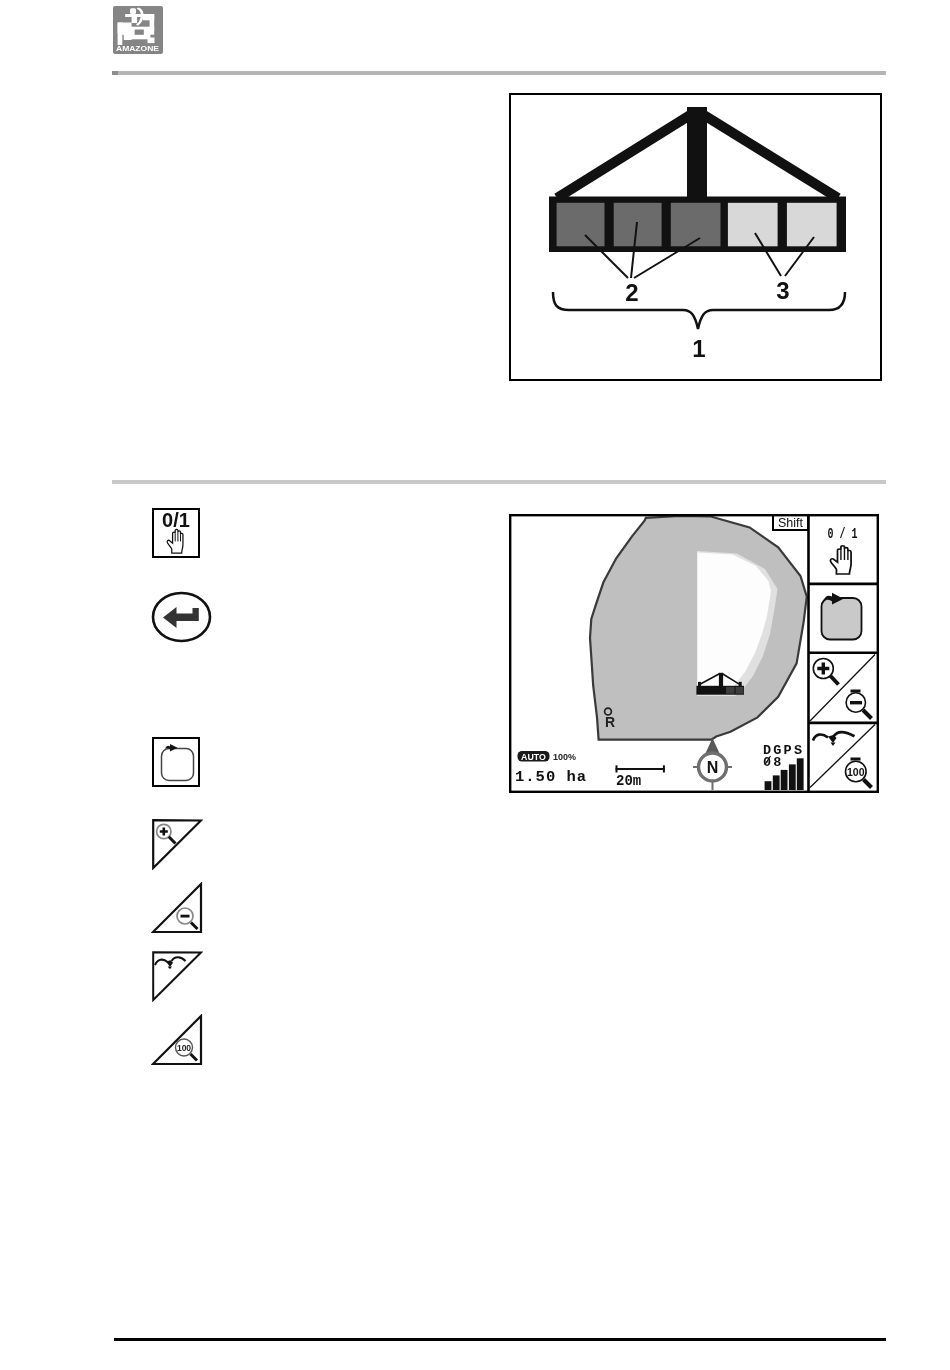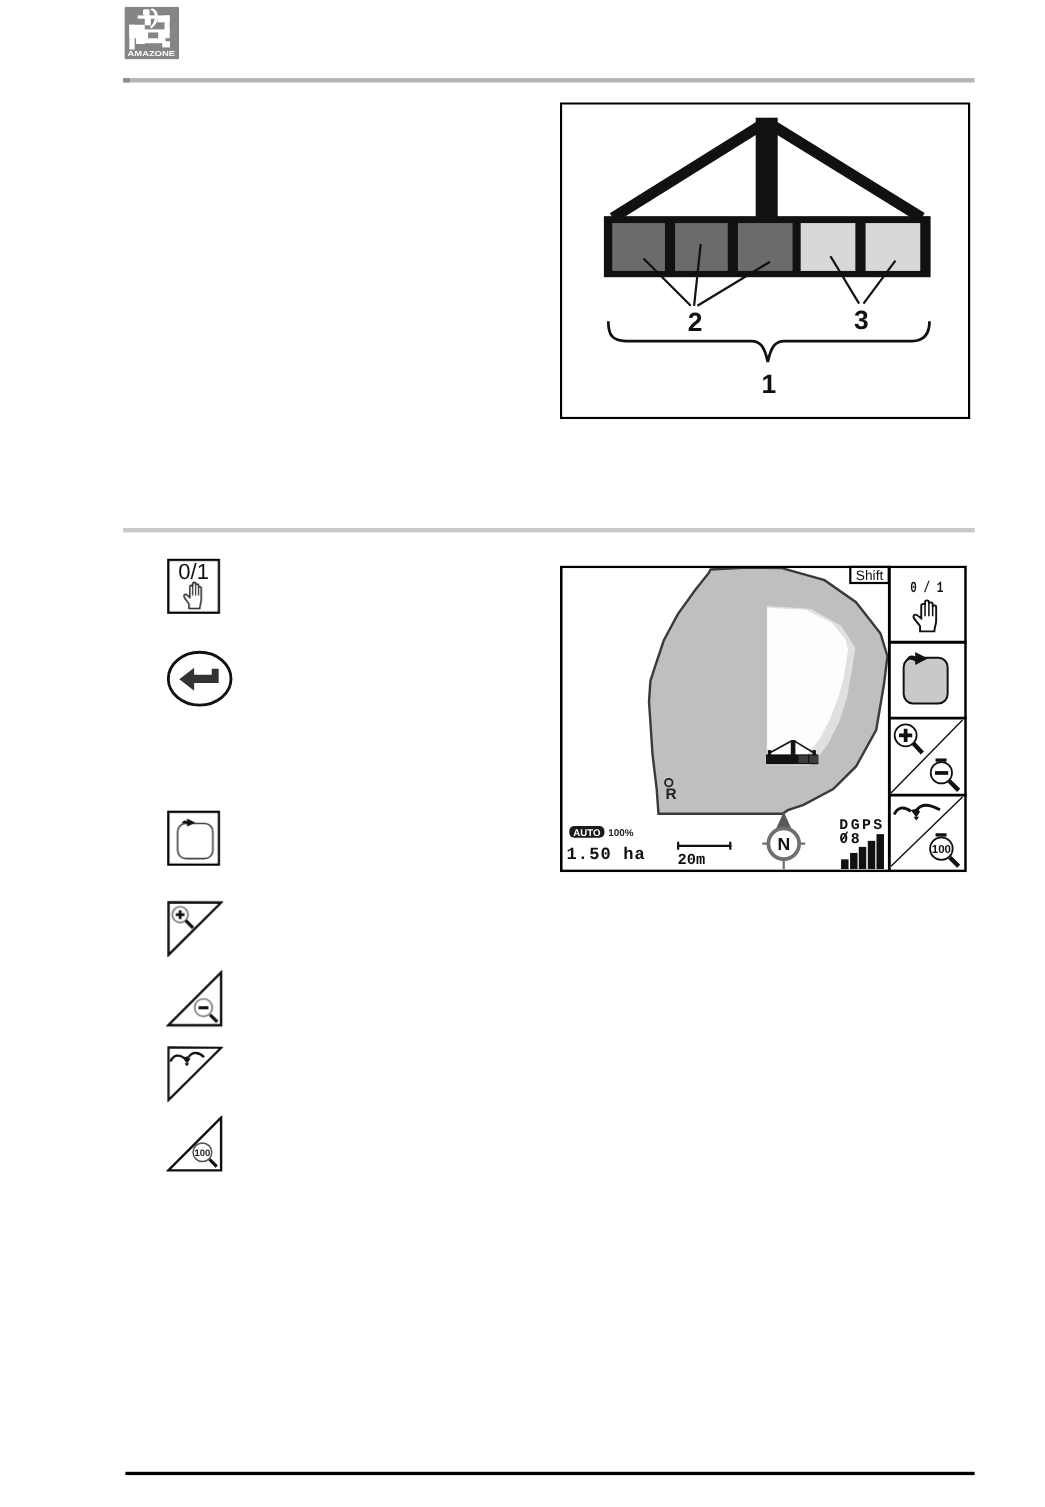--- a/index.html
+++ b/index.html
@@ -191,21 +191,21 @@
     <circle cx="346.8" cy="257.5" r="10.3" fill="#fff" stroke="#111" stroke-width="1.6"></circle>
     <text x="346.8" y="261.5" font-size="10.5" font-weight="bold" fill="#111" text-anchor="middle" font-family="Liberation Sans">100</text>
     <line x1="354.5" y1="265.5" x2="362.5" y2="273.5" stroke="#111" stroke-width="4"></line>
   </g>
 
   <rect x="1.2" y="1.2" width="367.6" height="276.6" fill="none" stroke="#000" stroke-width="2.4"></rect>
 </svg>
 </div>
 
 <div class="abs" style="left:152px;top:508px;width:48px;height:50px;border:2px solid #000;box-sizing:border-box;">
-  <div class="abs" style="left:0;top:-1px;width:44px;text-align:center;font-size:20px;font-weight:normal;color:#111;">0/1</div>
+  <div class="abs" style="left:0;top:-1px;width:44px;text-align:center;font-size:20px;font-weight:bold;color:#111;">0/1</div>
   <svg class="abs" style="left:8px;top:17px;" width="29" height="27" viewBox="0 0 26.5 30">
     <path d="M8,29 L8,24.5 C6.5,22 4.2,19.6 3.2,17.6 C2.2,15.6 3.9,13.9 5.7,15.2 L8.9,17.9 L8.9,7 C8.9,5.1 11.8,5.1 11.8,7 L11.8,4 C11.8,2.1 14.8,2.1 14.8,4 L14.8,5.6 C14.8,3.9 17.7,3.9 17.7,5.7 L17.7,8.2 C17.7,6.5 20.4,6.5 20.4,8.4 L20.4,19.5 C20.4,23.5 19,25.5 19,29 Z" fill="#fff" stroke="#111" stroke-width="1.4"></path>
     <path d="M11.8,7 L11.8,16 M14.8,5.6 L14.8,16 M17.7,8.2 L17.7,16" stroke="#111" stroke-width="1.1" fill="none"></path>
   </svg>
 </div>
 
 <div class="abs" style="left:150px;top:590px;width:64px;height:54px;">
   <svg width="64" height="54" viewBox="0 0 64 54">
     <ellipse cx="31.5" cy="27" rx="28.5" ry="24" fill="none" stroke="#111" stroke-width="2.6"></ellipse>
     <path d="M13,27.5 L26.5,17 L26.5,23.5 L42.5,23.5 L42.5,18 L48.8,18 L48.8,31 L26.5,31 L26.5,38 Z" fill="#333"></path>

